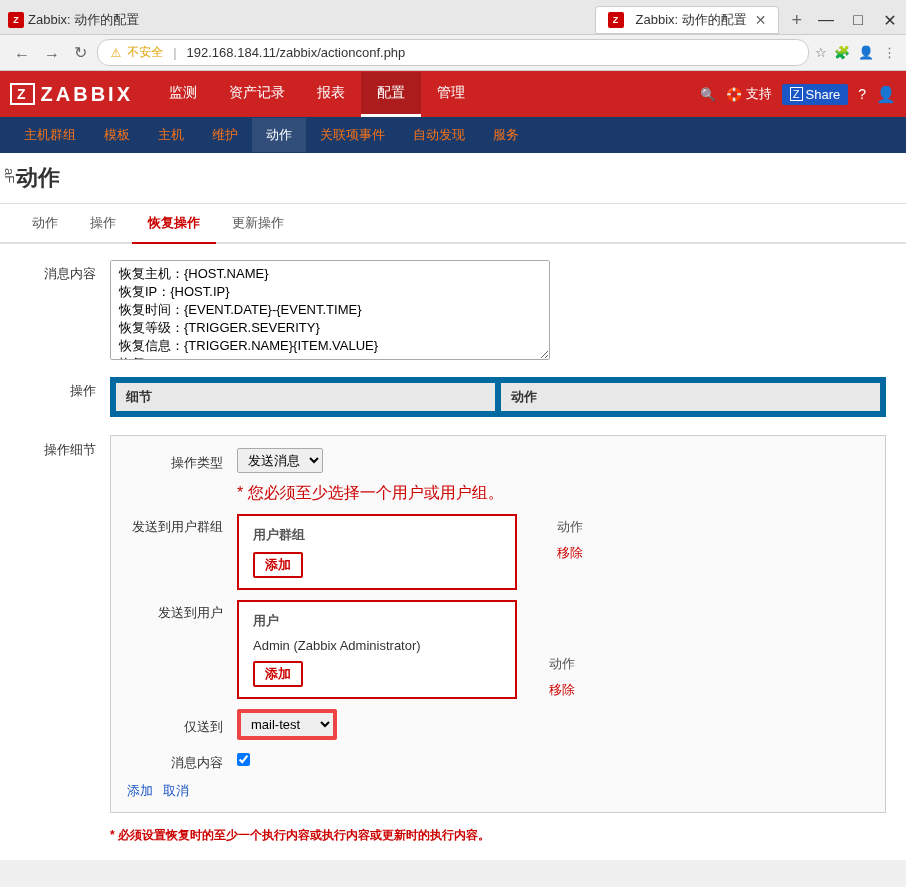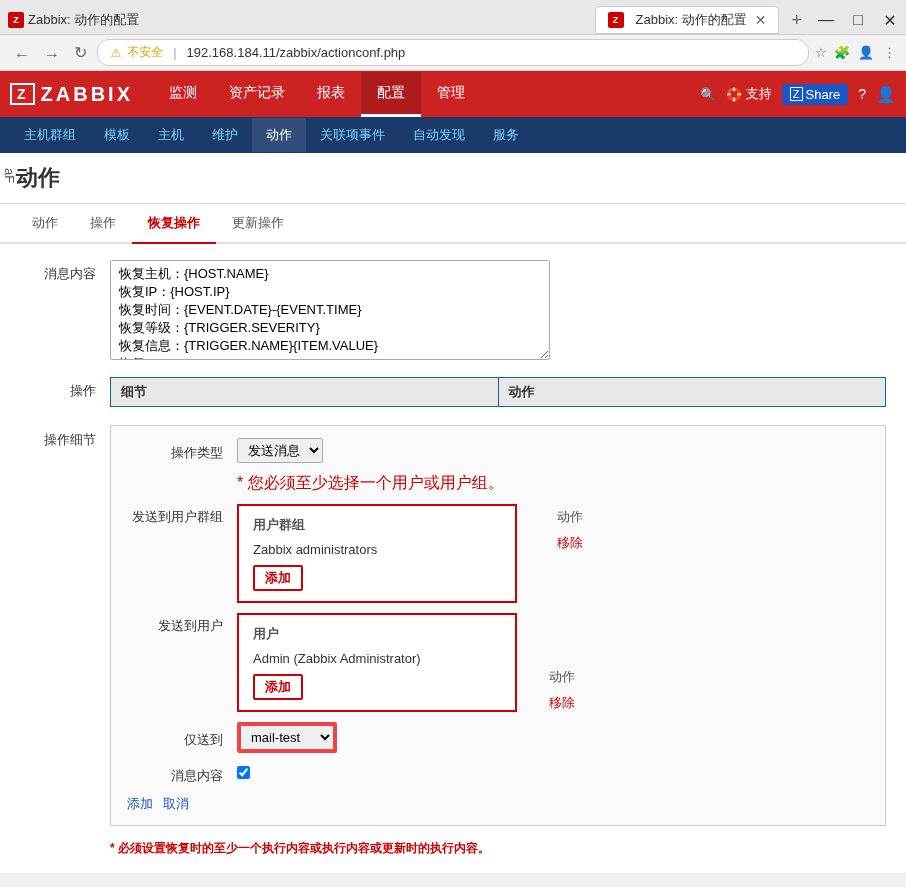--- a/index.html
+++ b/index.html
@@ -17,21 +17,21 @@
     .zabbix-logo { background: #cc2222; color: white; font-size: 22px; font-weight: bold; letter-spacing: 2px; margin-right: 20px; display: flex; align-items: center; gap: 4px; }
     .zabbix-logo-text { color: white; font-size: 20px; font-weight: bold; letter-spacing: 3px; }
     .topbar-nav { display: flex; gap: 0; }
     .topbar-nav-item { color: white; padding: 12px 16px; font-size: 14px; cursor: pointer; text-decoration: none; }
     .topbar-nav-item:hover, .topbar-nav-item.active { background: rgba(0,0,0,0.15); }
     .topbar-nav-item.underline { border-bottom: 3px solid white; }
     .topbar-right { margin-left: auto; display: flex; align-items: center; gap: 10px; }
 
     
     .secondary-nav { background: #1a3a6b; display: flex; align-items: center; padding: 0 10px; height: 36px; }
-    .sec-nav-item { color: #7dd3fc; padding: 8px 14px; font-size: 13px; cursor: pointer; }
+    .sec-nav-item { color: #f97316; padding: 8px 14px; font-size: 13px; cursor: pointer; }
     .sec-nav-item.active { color: white; background: rgba(255,255,255,0.1); }
     .page-title-bar { background: white; padding: 10px 16px; border-bottom: 1px solid #ddd; margin-bottom: 0; }
     .page-title { font-size: 22px; font-weight: bold; color: #333; }
 
     
     .tab-bar { background: white; border-bottom: 2px solid #e0e0e0; padding: 0 16px; display: flex; }
     .tab-item { padding: 10px 16px; font-size: 13px; cursor: pointer; color: #555; border-bottom: 2px solid transparent; margin-bottom: -2px; }
     .tab-item.active { color: #c00; border-bottom: 2px solid #c00; font-weight: bold; }
 
     
@@ -42,21 +42,21 @@
 
     input[type="text"].text-input {
       width: 100%; border: 1px solid #aaa; padding: 4px 8px; font-size: 13px; border-radius: 2px;
     }
     textarea.text-area {
       width: 100%; border: 1px solid #aaa; padding: 4px 8px; font-size: 13px; font-family: inherit; border-radius: 2px; resize: vertical;
     }
 
     
     .ops-table { width: 100%; border: 1px solid #ccc; border-collapse: collapse; }
-    .ops-table th { background: #e8e8e8; border: 1px solid #0369a1; padding: 5px 10px; font-size: 13px; text-align: left; }
+    .ops-table th { background: #e8e8e8; border: 6px solid #0369a1; padding: 5px 10px; font-size: 13px; text-align: left; }
 
     
     .ops-details { border: 1px solid #ccc; background: #fafafa; padding: 12px 16px; margin-top: 4px; }
     .ops-detail-row { display: flex; align-items: center; margin-bottom: 10px; }
     .ops-detail-label { width: 110px; text-align: right; padding-right: 14px; padding-top: 4px; font-size: 13px; color: #333; flex-shrink: 0; }
     .ops-detail-control { flex: 1; }
 
     select.sel { border: 1px solid #aaa; padding: 3px 6px; font-size: 13px; border-radius: 2px; }
 
     .required-note { color: #c00; font-size: 16px; }
@@ -242,23 +242,20 @@
             <div style="display:flex; gap:40px; align-items:flex-start;">
               <div class="sub-table-wrap">
                 <table class="sub-table">
                   <thead>
                     <tr>
                       <th>用户群组</th>
                     </tr>
                   </thead>
                   <tbody>
                     <tr>
-                      <td>Zabbix administrators</td>
-                    </tr>
-                    <tr>
                       <td>
                         <button class="add-btn-small">添加</button>
                       </td>
                     </tr>
                   </tbody>
                 </table>
               </div>
               <div style="padding-top:4px;">
                 <div style="font-size:13px; color:#555; margin-bottom:8px;">动作</div>
                 <a class="action-link">移除</a>

